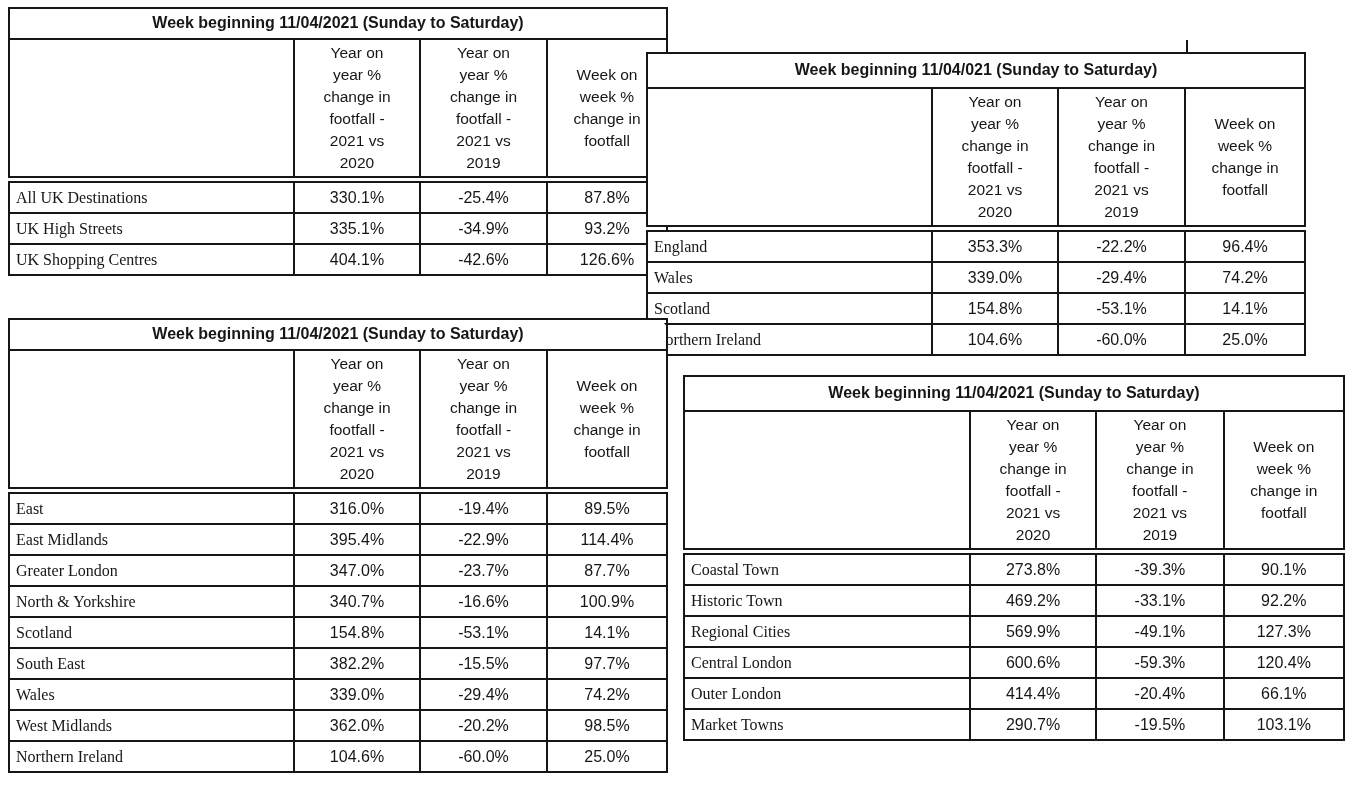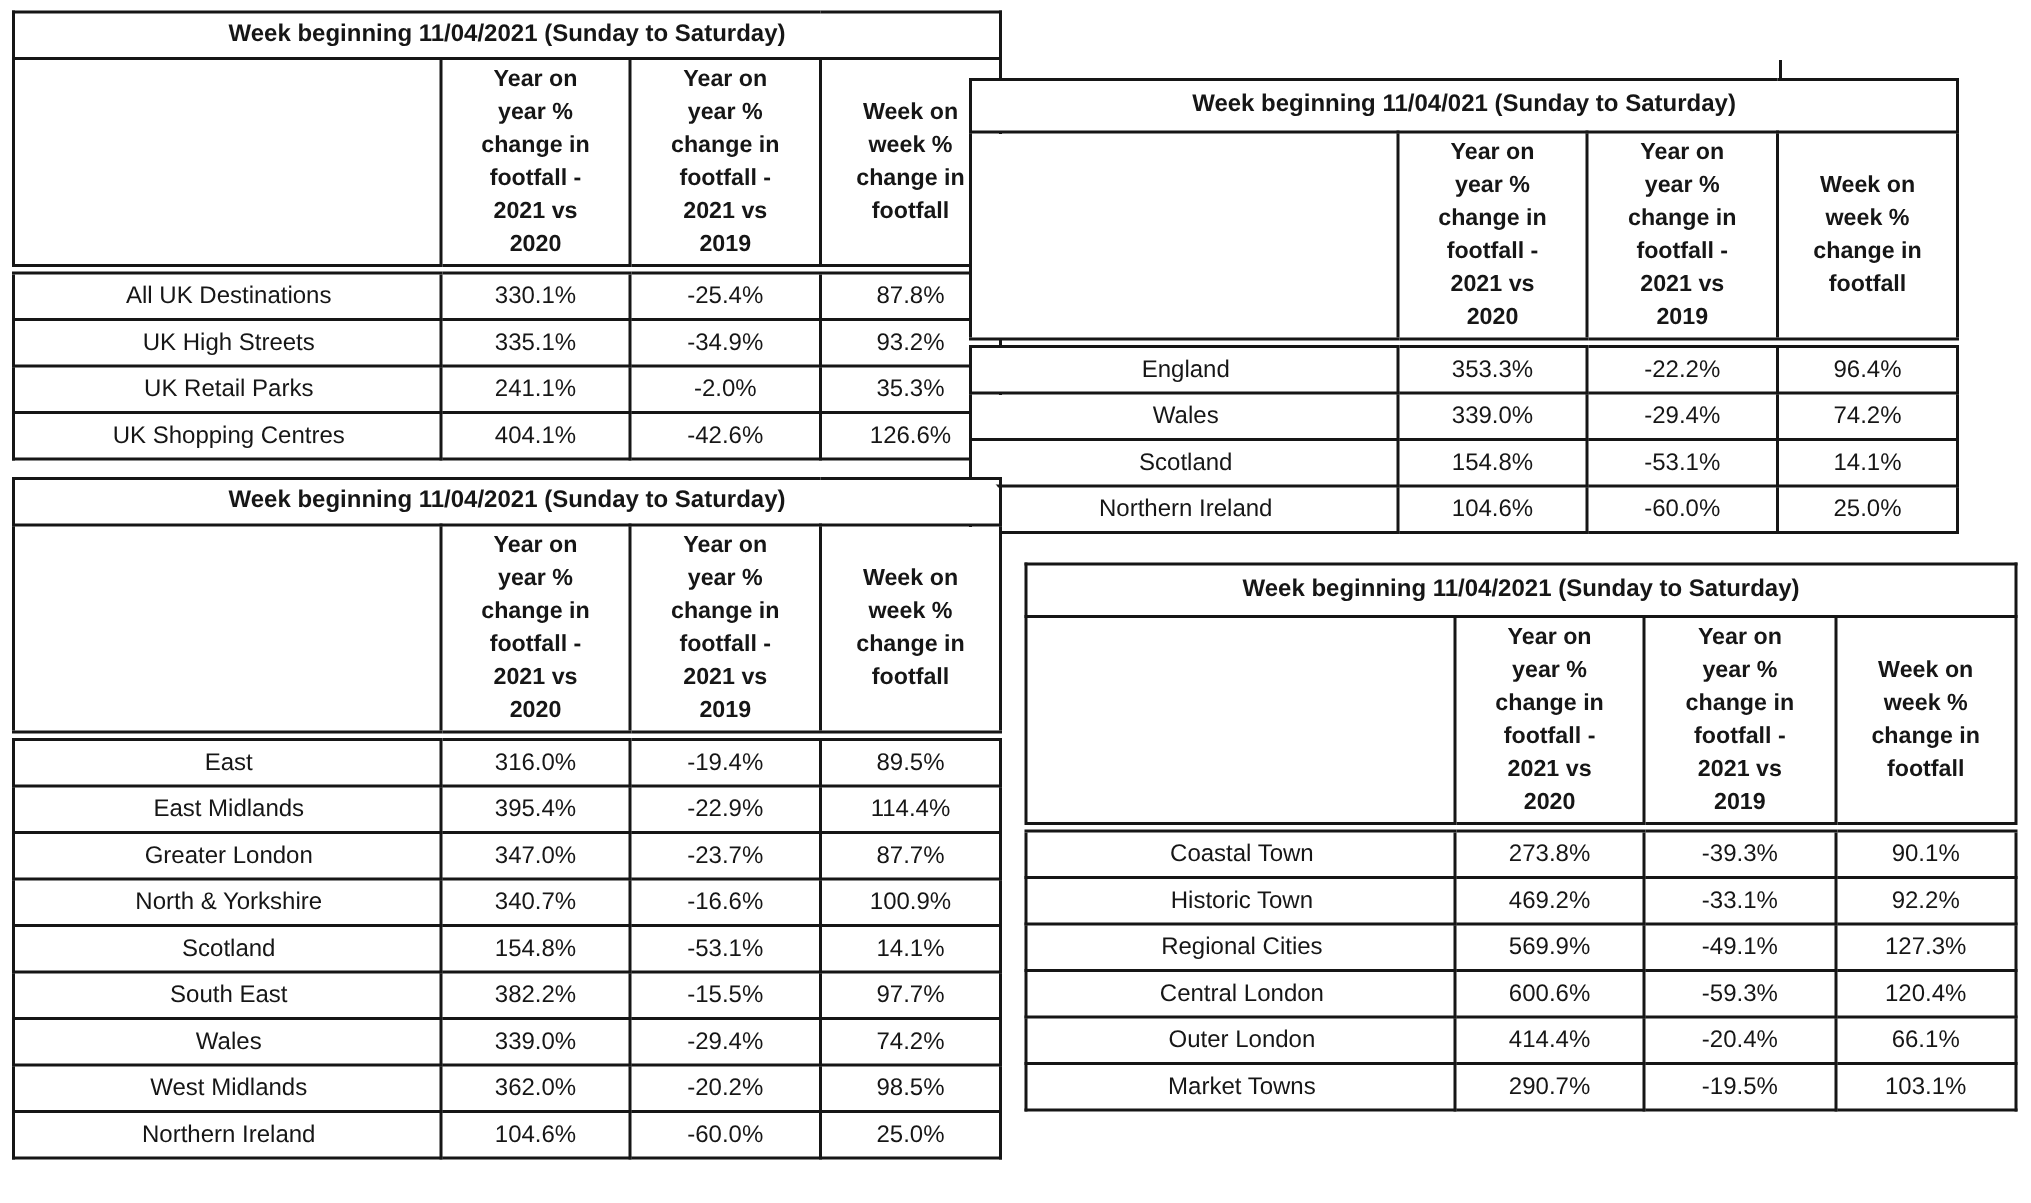--- a/index.html
+++ b/index.html
@@ -30,32 +30,32 @@
     height: 26px;
     font-weight: bold;
     font-size: 16px;
     text-align: center;
     padding: 1px 4px 2px 4px;
     border-radius: 12px;
   }
   .right td.title { height: 30px; }
   tr.hdr th {
     height: 136px;
-    font-weight: bold;
+    font-weight: normal;
     font-size: 15.5px;
     line-height: 22px;
     text-align: center;
     vertical-align: middle;
     white-space: pre-line;
     padding: 0 2px;
     border-bottom: 7px double #161616;
     margin-left: 20px;
   }
   tbody td { height: 29px; font-size: 16px; }
-  tbody td.label { text-align: center; padding: 0 4px 0 6px; }
+  tbody td.label { text-align: left; padding: 0 4px 0 6px; font-family: Liberation Serif, serif; }
   tbody td.val { text-align: center; padding: 0 2px; }
   .stub {
     position: absolute;
     width: 2px;
     background: #161616;
   }
 </style>
 </head>
 <body>
 
@@ -96,26 +96,20 @@
           <td class="label">All UK Destinations</td>
           <td class="val">330.1%</td>
           <td class="val">-25.4%</td>
           <td class="val">87.8%</td>
         </tr>
         <tr>
           <td class="label">UK High Streets</td>
           <td class="val">335.1%</td>
           <td class="val">-34.9%</td>
           <td class="val">93.2%</td>
-        </tr>
-        <tr>
-          <td class="label">UK Retail Parks</td>
-          <td class="val">241.1%</td>
-          <td class="val">-2.0%</td>
-          <td class="val">35.3%</td>
         </tr>
         <tr>
           <td class="label">UK Shopping Centres</td>
           <td class="val">404.1%</td>
           <td class="val">-42.6%</td>
           <td class="val">126.6%</td>
         </tr>
       </tbody>
   </table>
 </div>

